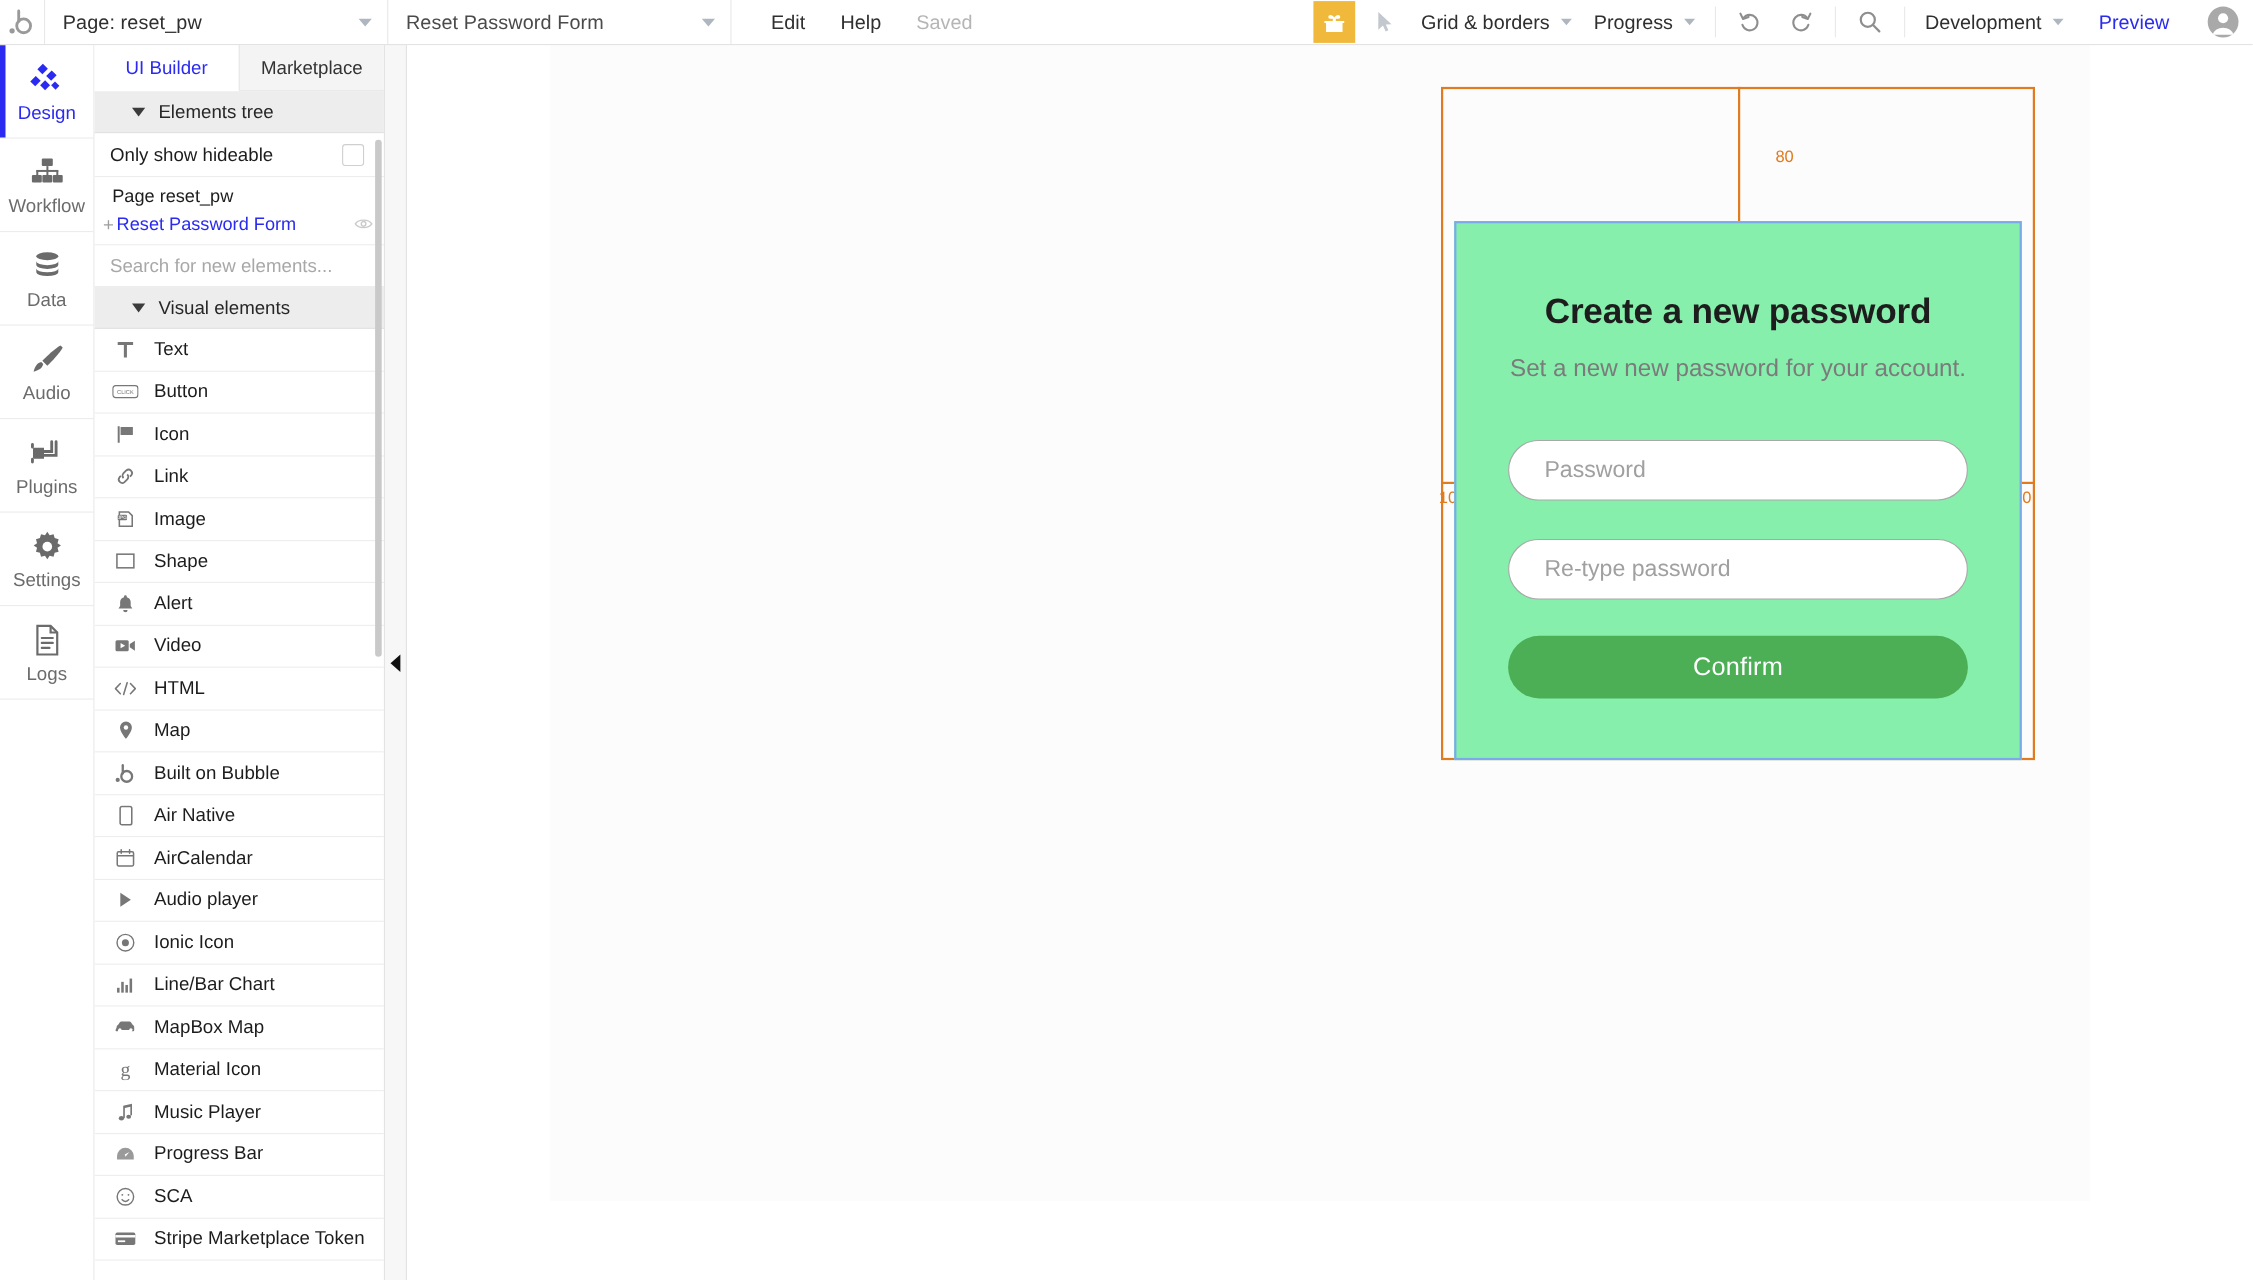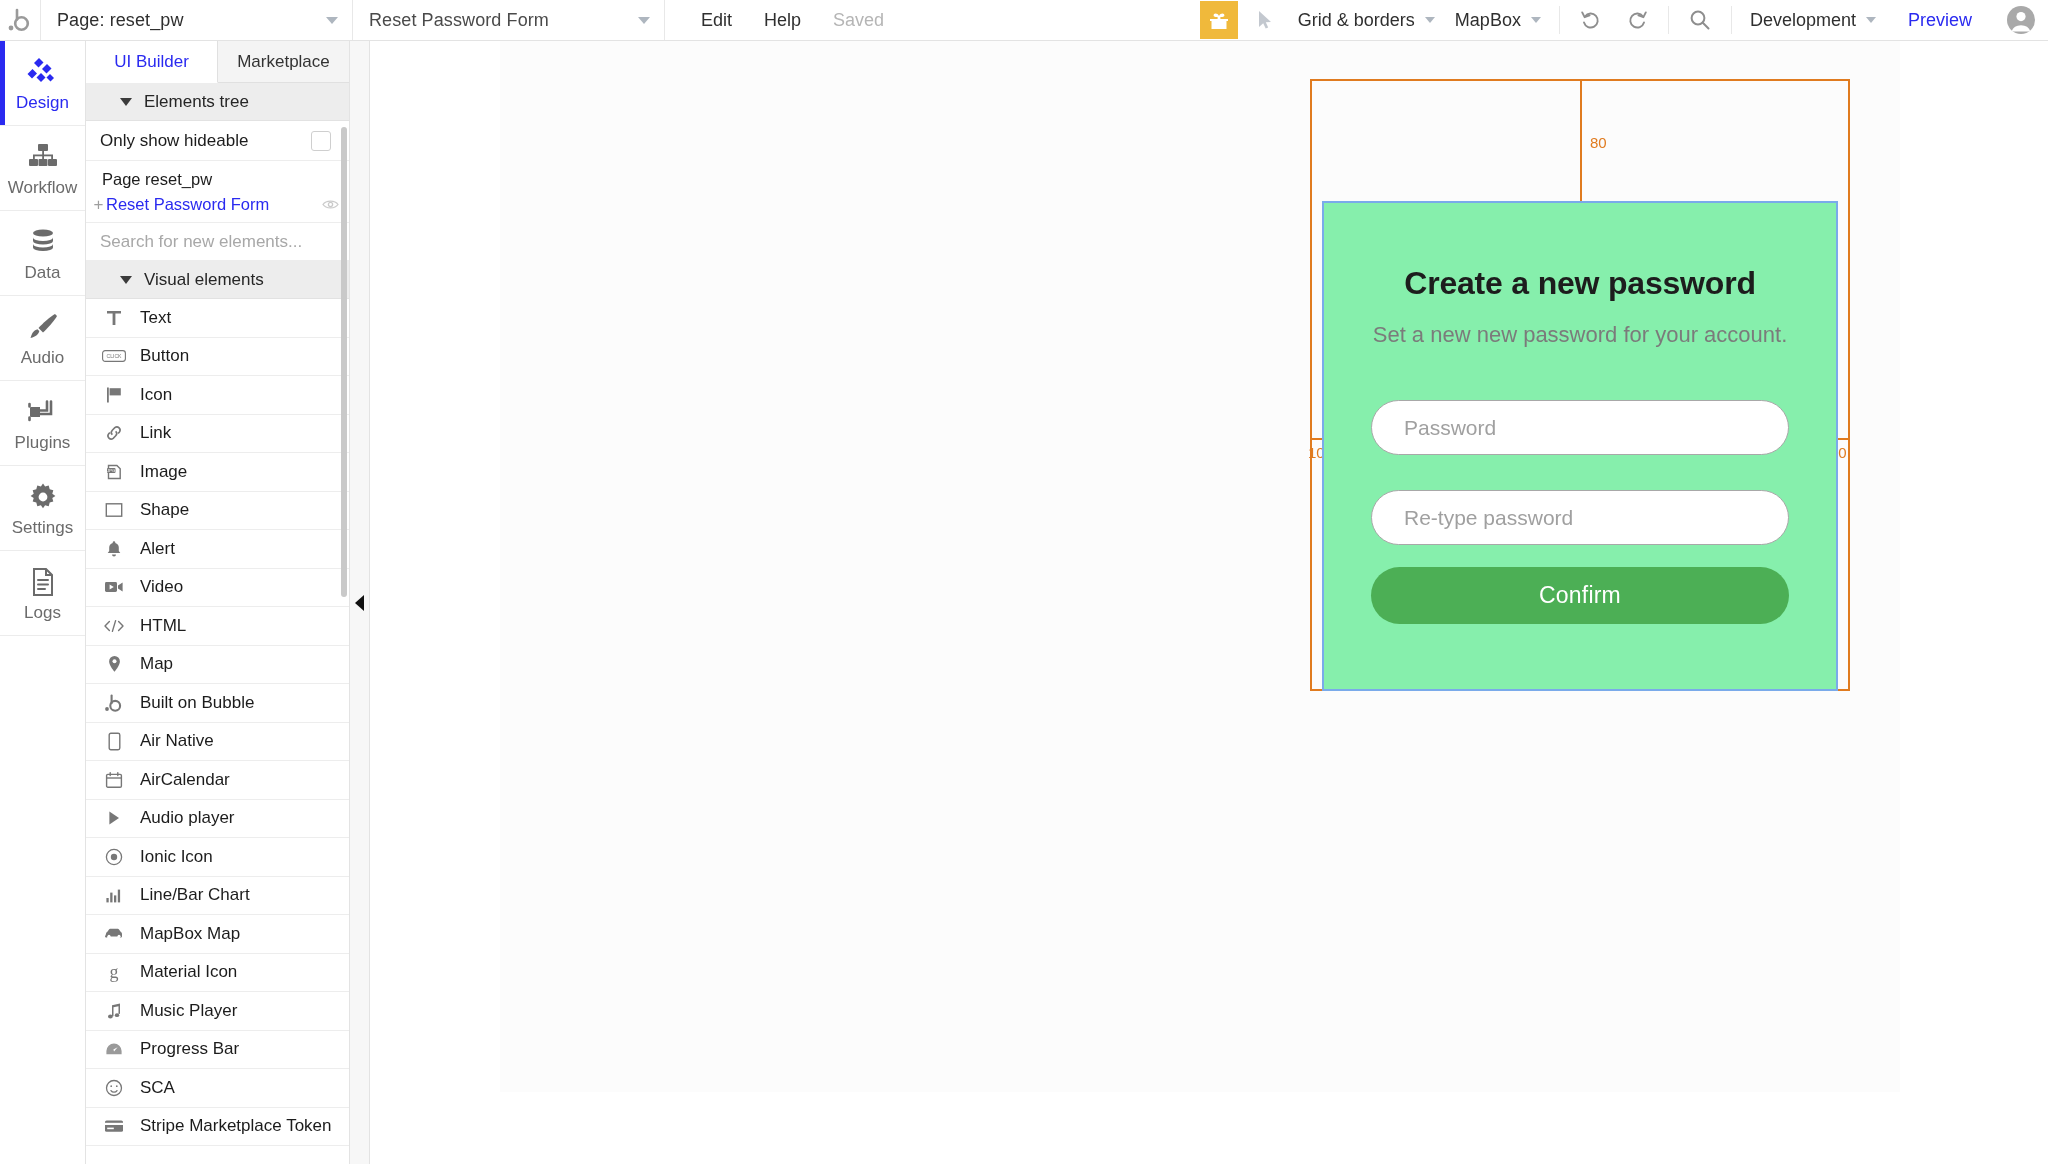--- a/index.html
+++ b/index.html
@@ -170,21 +170,21 @@
   .form-sub { margin-top: 20px; font-size: 22px; color: #7b7b7b; }
   .inp {
     width: 418px; height: 55px; margin-top: 0;
     border: 1.5px solid #a8a8a8; border-radius: 28px; background: #fff;
     display: flex; align-items: center; padding-left: 32px;
     font-size: 21px; color: #a0a0a0;
   }
   .inp.first { margin-top: 52px; }
   .inp.second { margin-top: 35px; }
   .confirm {
-    width: 418px; height: 57px; margin-top: 22px; border-radius: 30px;
+    width: 418px; height: 57px; margin-top: 33px; border-radius: 30px;
     display: flex; align-items: center; justify-content: center;
     font-size: 23px; color: #fff; letter-spacing: .2px;
   }
 </style>
 </head>
 <body>
 
 <div id="app">
 
   <div class="topbar">
@@ -232,21 +232,21 @@
           <path d="M6 3 L6 19 L10.2 15.2 L12.7 20.6 L15.2 19.4 L12.8 14.2 L18 14.1 Z" fill="#c3c8cf"></path>
         </svg>
       </div>
 
       <div class="tb-group">
         <span>Grid &amp; borders</span>
         <span class="caret sm"></span>
       </div>
 
       <div class="tb-group">
-        <span>MapBox</span>
+        <span>Progress</span>
         <span class="caret sm"></span>
       </div>
 
       <div class="tb-sep"></div>
 
       <div class="tb-icon-btn">
         <svg width="26" height="26" viewBox="0 0 26 26" fill="none" stroke="#8e8e8e" stroke-width="1.9">
           <path d="M7 9.5 A7 7 0 1 1 6 15.5" stroke-linecap="round"></path>
           <path d="M4.2 5.4 L6.6 10.2 L11.6 8.4" stroke-linecap="round" stroke-linejoin="round"></path>
         </svg>
@@ -653,21 +653,21 @@
     <div class="panel-edge">
       <span class="collapse-arrow"></span>
     </div>
 
     <div class="canvas">
       <div class="page-area">
 
         <div class="grp-outline" style="left: 810px; top: 38px; width: 540px; height: 612px; border-color: rgb(224, 123, 31);"></div>
 
         <div class="grp-vline" style="left: 1080px; top: 38px; height: 122px; background: rgb(224, 123, 31);"></div>
-        <div class="dim-label" style="left: 1090px; top: 93px; color: rgb(224, 123, 31);">80</div>
+        <div class="dim-label" style="left: 1114px; top: 93px; color: rgb(224, 123, 31);">80</div>
 
         <div class="grp-hline" style="left: 810px; top: 397px; width: 22px; background: rgb(224, 123, 31);"></div>
         <div class="dim-label" style="left: 808px; top: 403px; color: rgb(224, 123, 31);">10</div>
 
         <div class="grp-hline" style="left: 1328px; top: 397px; width: 22px; background: rgb(224, 123, 31);"></div>
         <div class="dim-label" style="left: 1330px; top: 403px; color: rgb(224, 123, 31);">10</div>
 
         <div class="sel-box" style="left: 822px; top: 160px; width: 516px; height: 490px; border-color: rgb(122, 170, 234);">
 
           <div class="form-inner">

